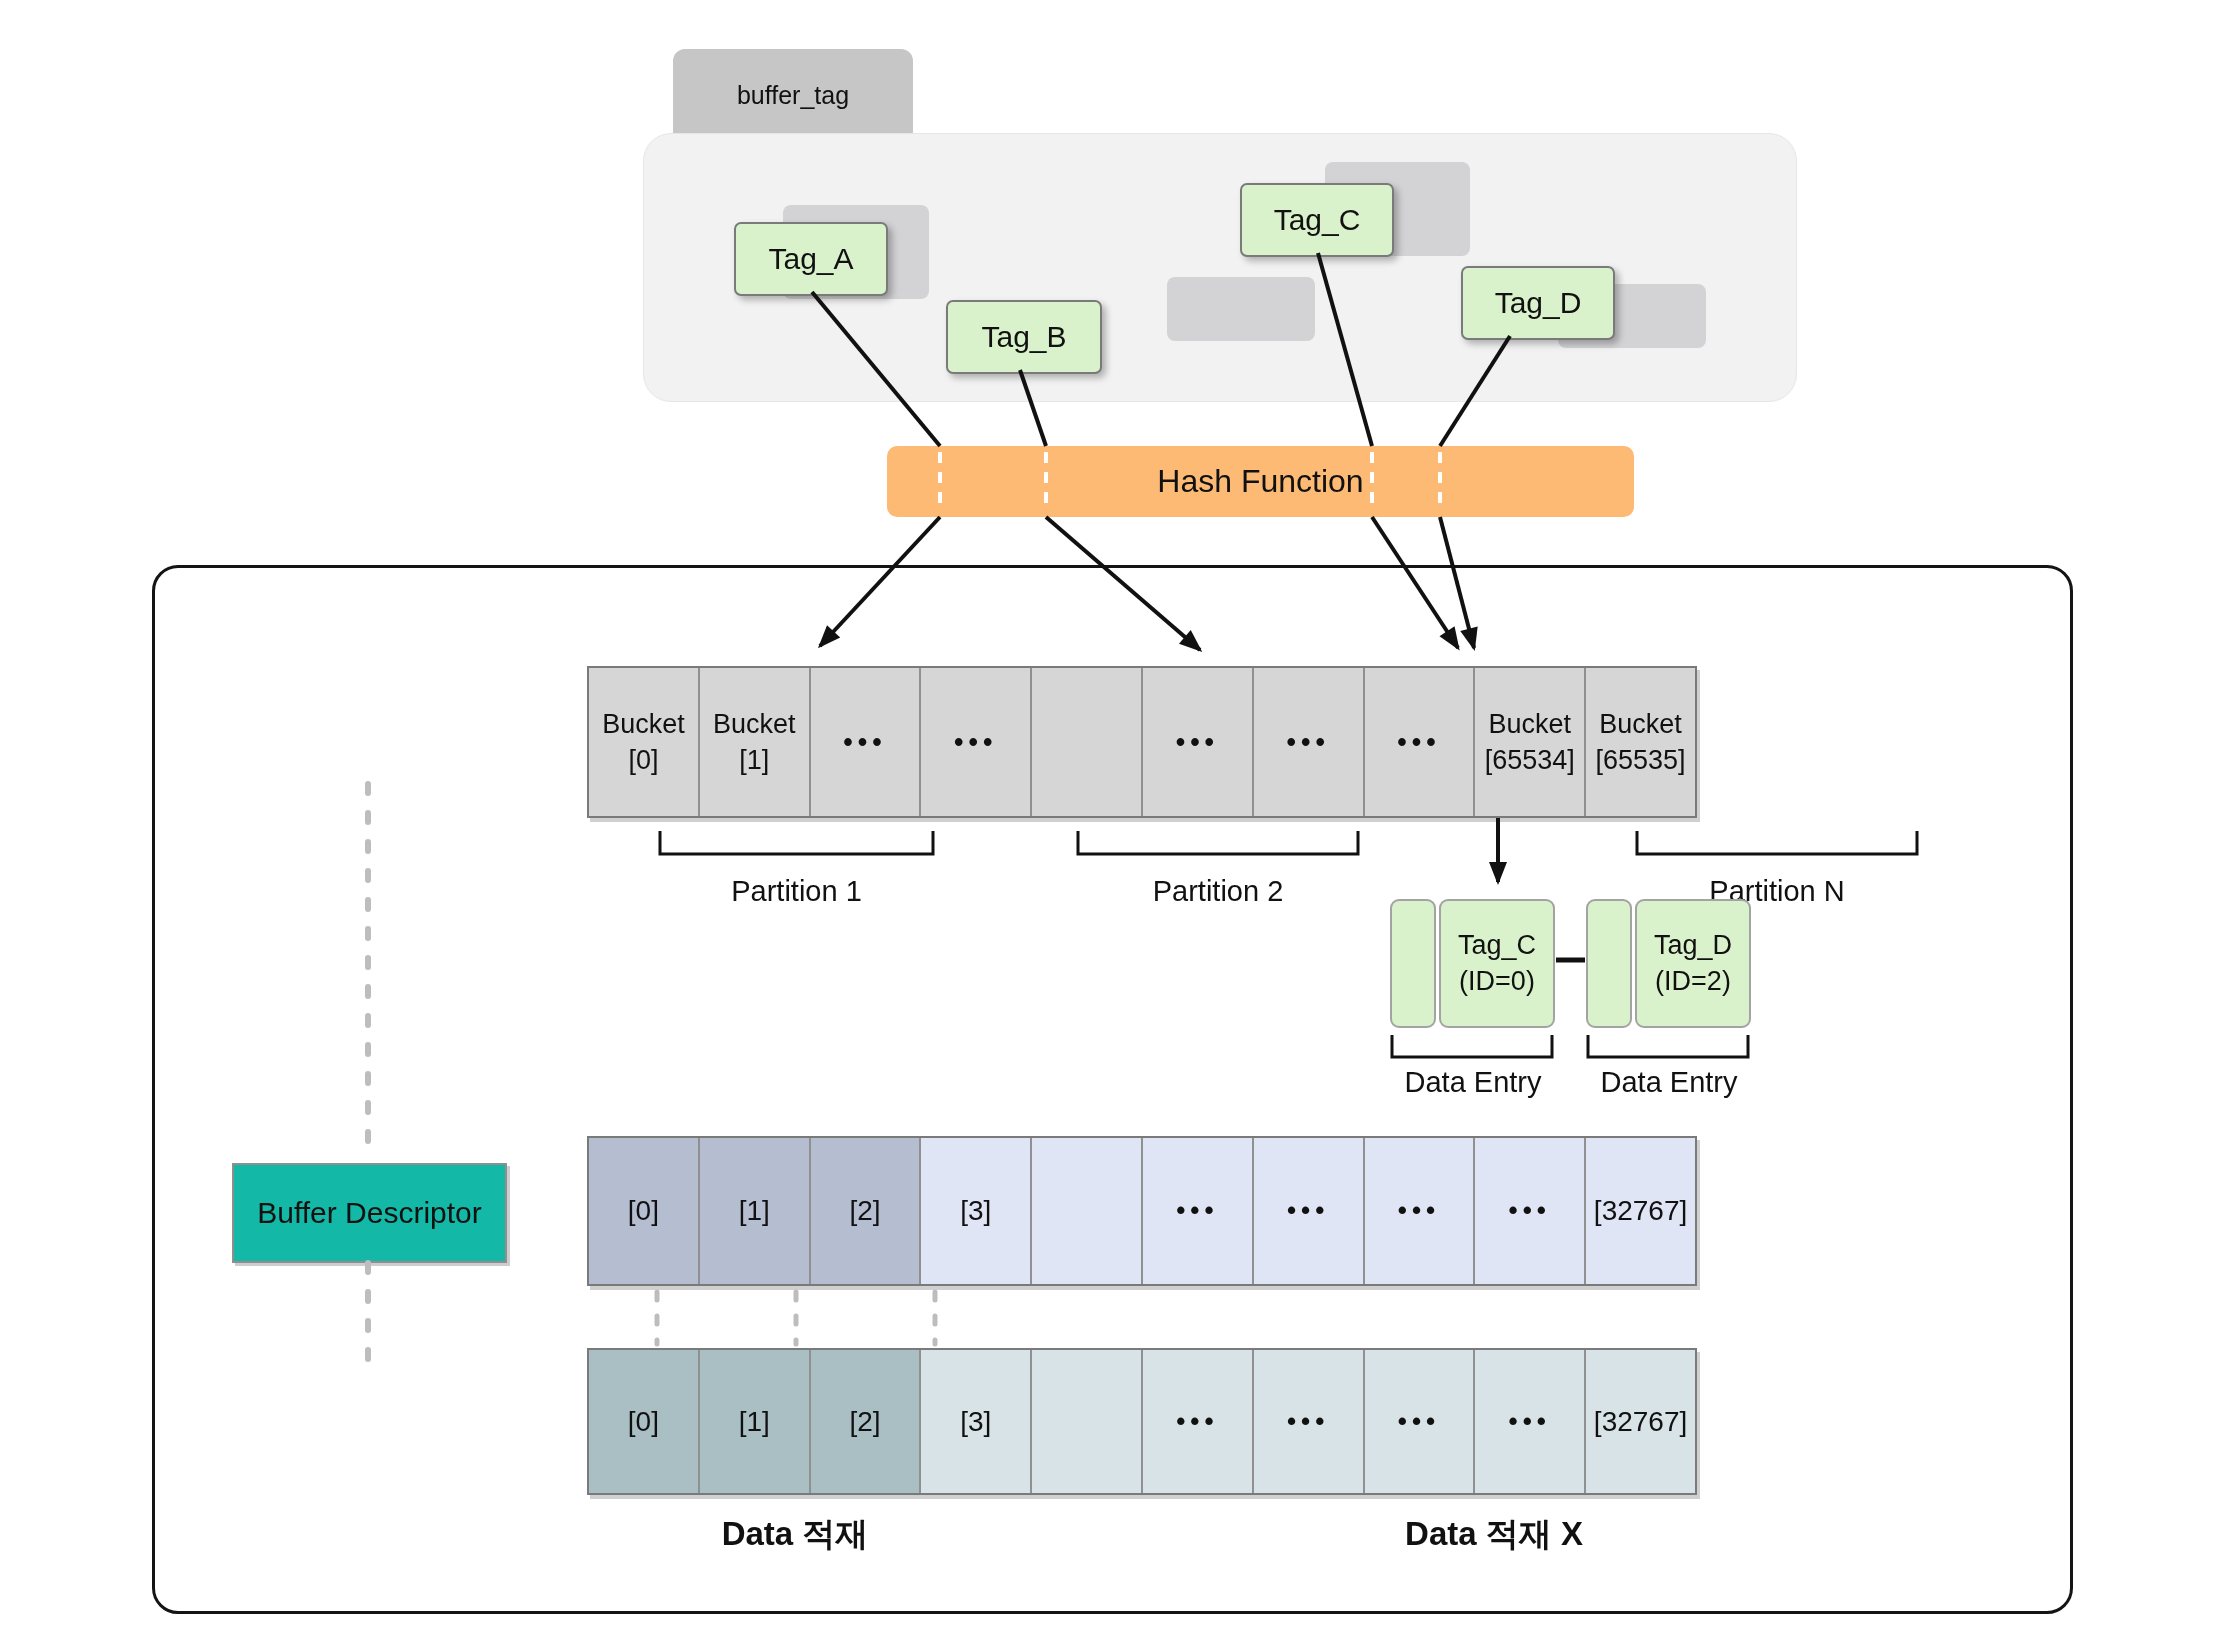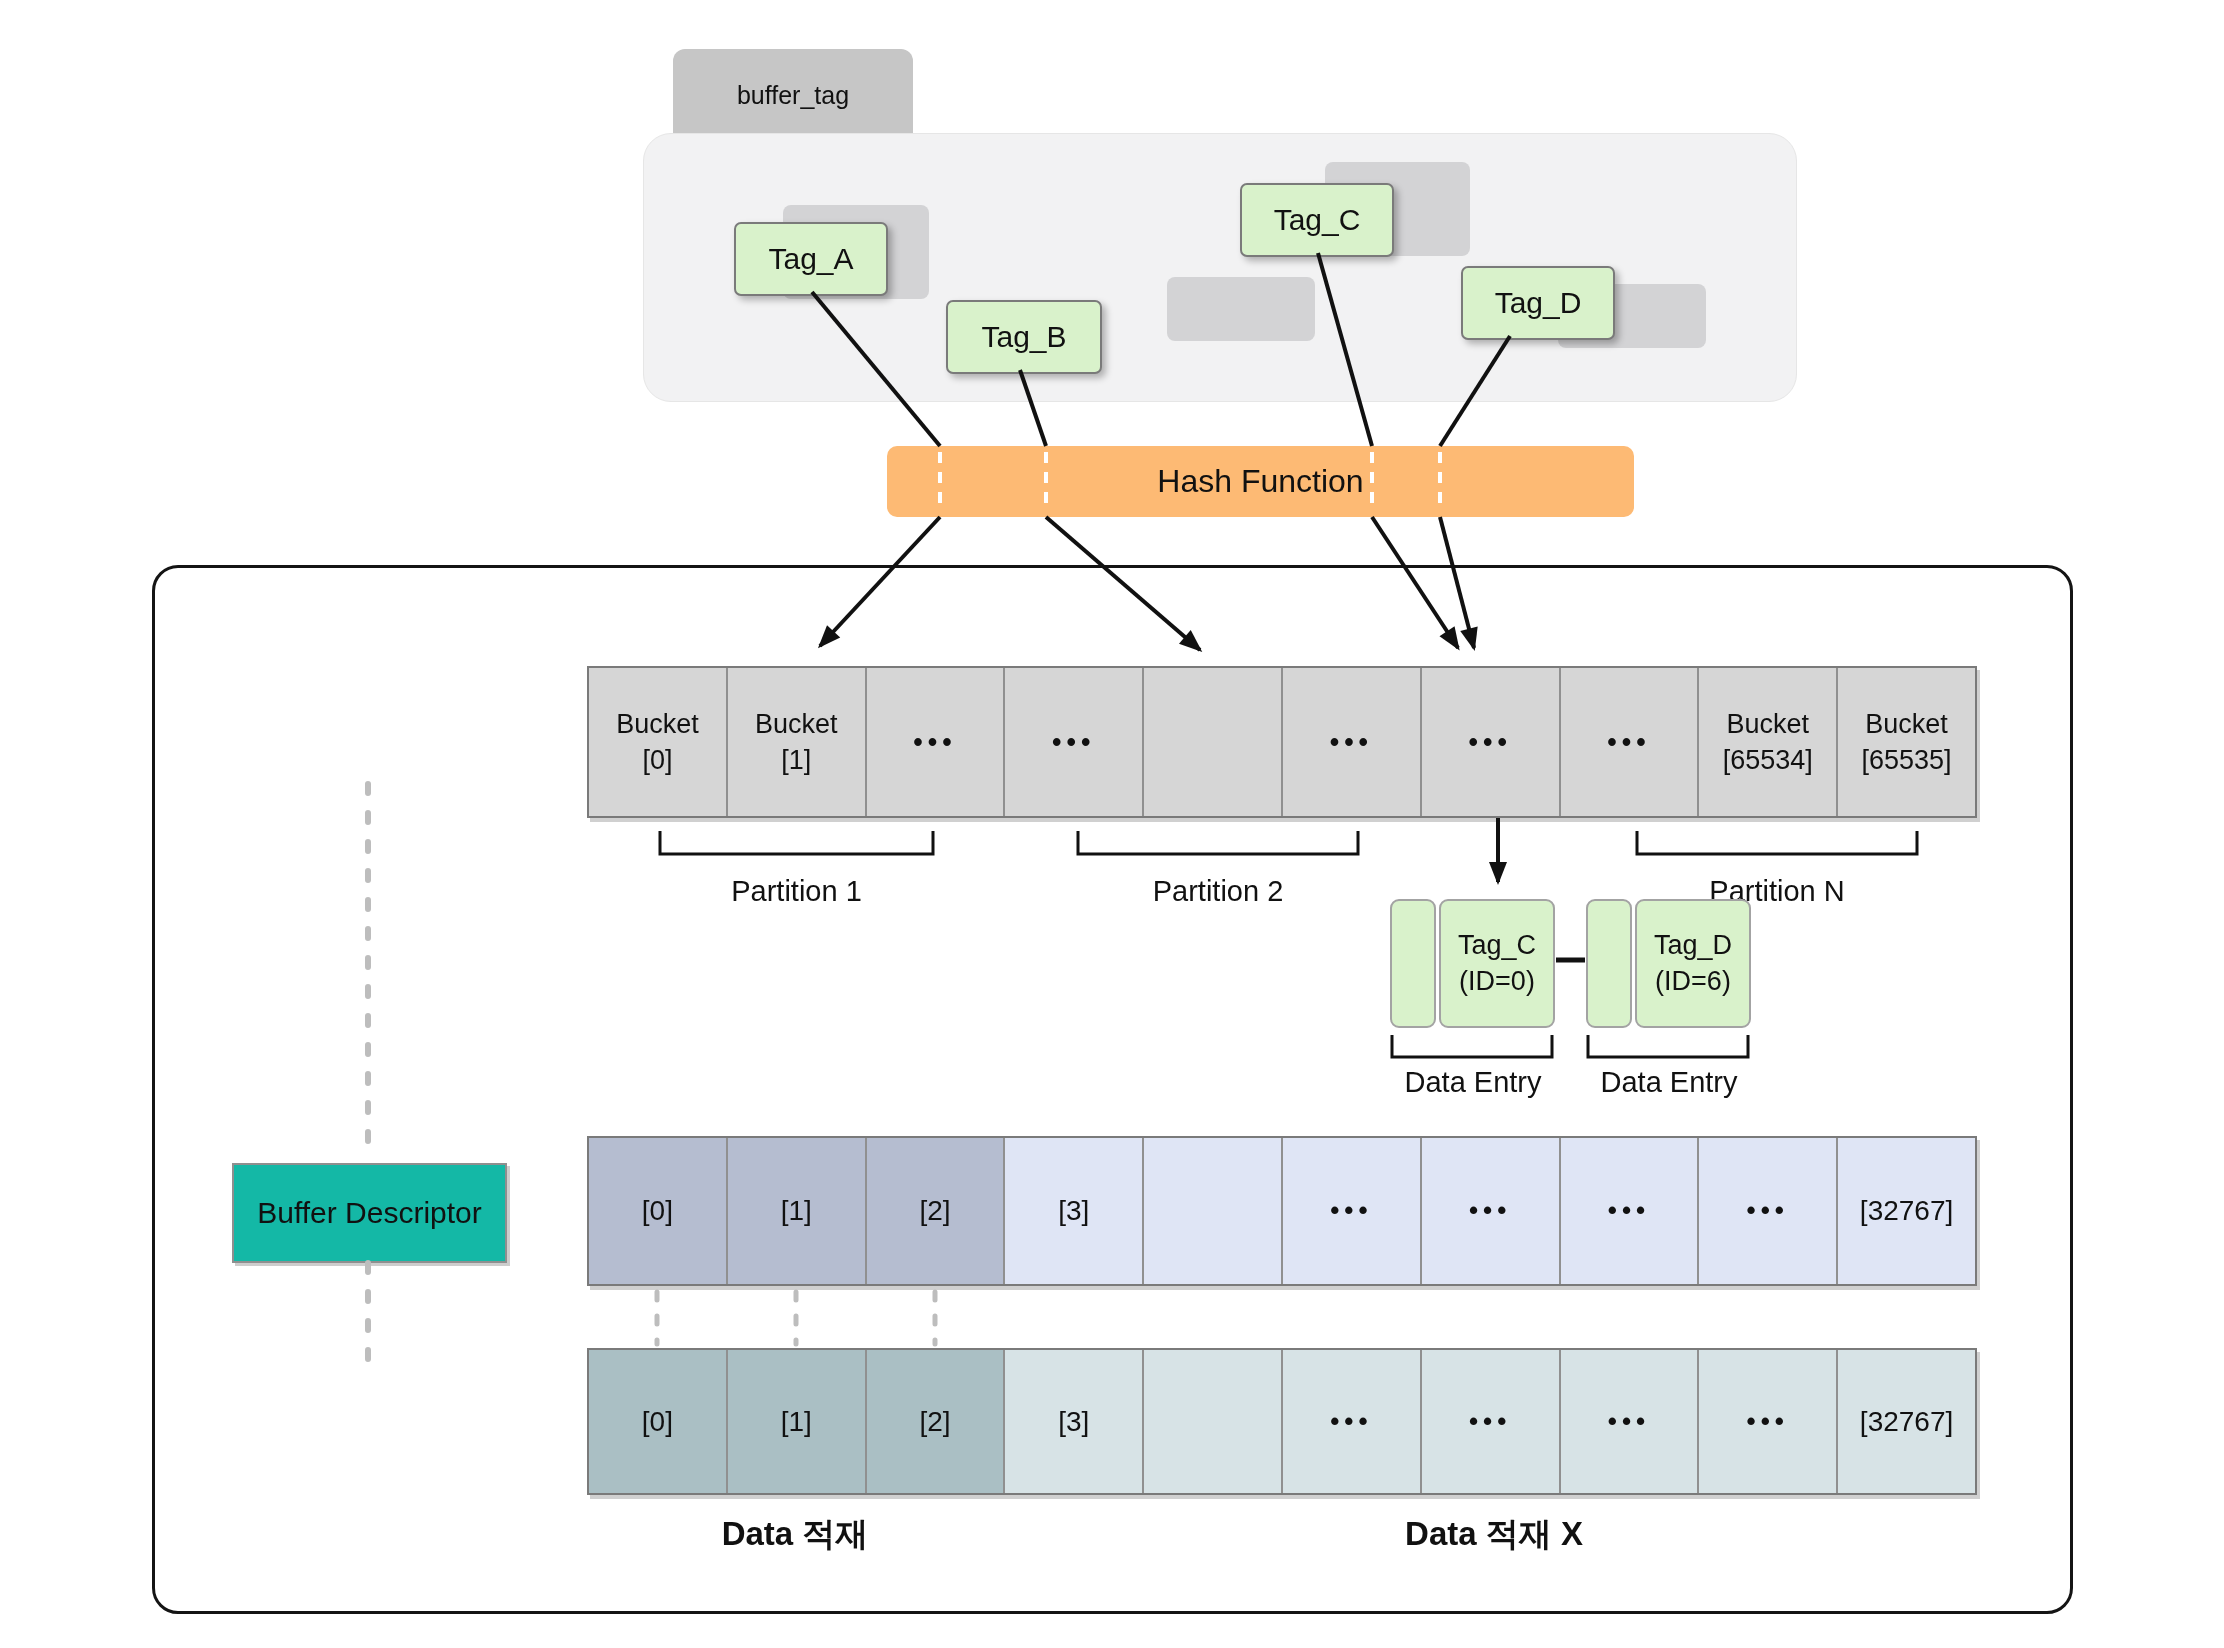--- a/index.html
+++ b/index.html
@@ -37,21 +37,21 @@
   .sb-container{position:absolute;left:152px;top:565px;width:1915px;height:1043px;
     background:#fff;border:3px solid #141414;border-radius:26px;}
 
   .lbl-box{position:absolute;left:232px;width:271px;height:96px;border:2px solid #8f8f8f;
     display:flex;align-items:center;justify-content:center;font-size:30px;
     box-shadow:3px 3px 0 rgba(145,145,145,0.45);}
   .hash-lbl{top:684px;background:#f0f0f0;}
   .desc-lbl{top:1163px;background:#14b8a6;}
   .pool-lbl{top:1373px;background:#dbe7ea;}
 
-  .row{position:absolute;left:587px;width:1390px;display:flex;border:2px solid #7a7a7a;
+  .row{position:absolute;left:587px;width:1110px;display:flex;border:2px solid #7a7a7a;
     box-sizing:border-box;box-shadow:3px 4px 0 rgba(120,120,120,0.35);}
   .cell{flex:1;display:flex;align-items:center;justify-content:center;text-align:center;
     white-space:pre-line;font-size:28px;line-height:1.35;}
   .cell + .cell{border-left:2px solid #909090;}
   .dots{font-weight:700;font-size:26px;letter-spacing:5px;}
 
   .bucket-row{top:666px;height:152px;}
   .bucket-row .cell{background:#d6d6d6;font-size:27px;}
 
   .desc-row{top:1136px;height:150px;}
@@ -132,21 +132,21 @@
   <div class="part-lbl part-n">Partition N</div>
 
   <div class="entry-box e1-small"></div>
   <div class="entry-box e1-big">
     <div>Tag_C</div>
     <div>(ID=0)</div>
   </div>
   <div class="entry-box e2-small"></div>
   <div class="entry-box e2-big">
     <div>Tag_D</div>
-    <div>(ID=6)</div>
+    <div>(ID=2)</div>
   </div>
   <div class="entry-cap cap-1">Data Entry</div>
   <div class="entry-cap cap-2">Data Entry</div>
 
   <div class="lbl-box desc-lbl">Buffer Descriptor</div>
   <div class="row desc-row">
     <div class="cell dark">[0]</div>
     <div class="cell dark">[1]</div>
     <div class="cell dark">[2]</div>
     <div class="cell">[3]</div>

